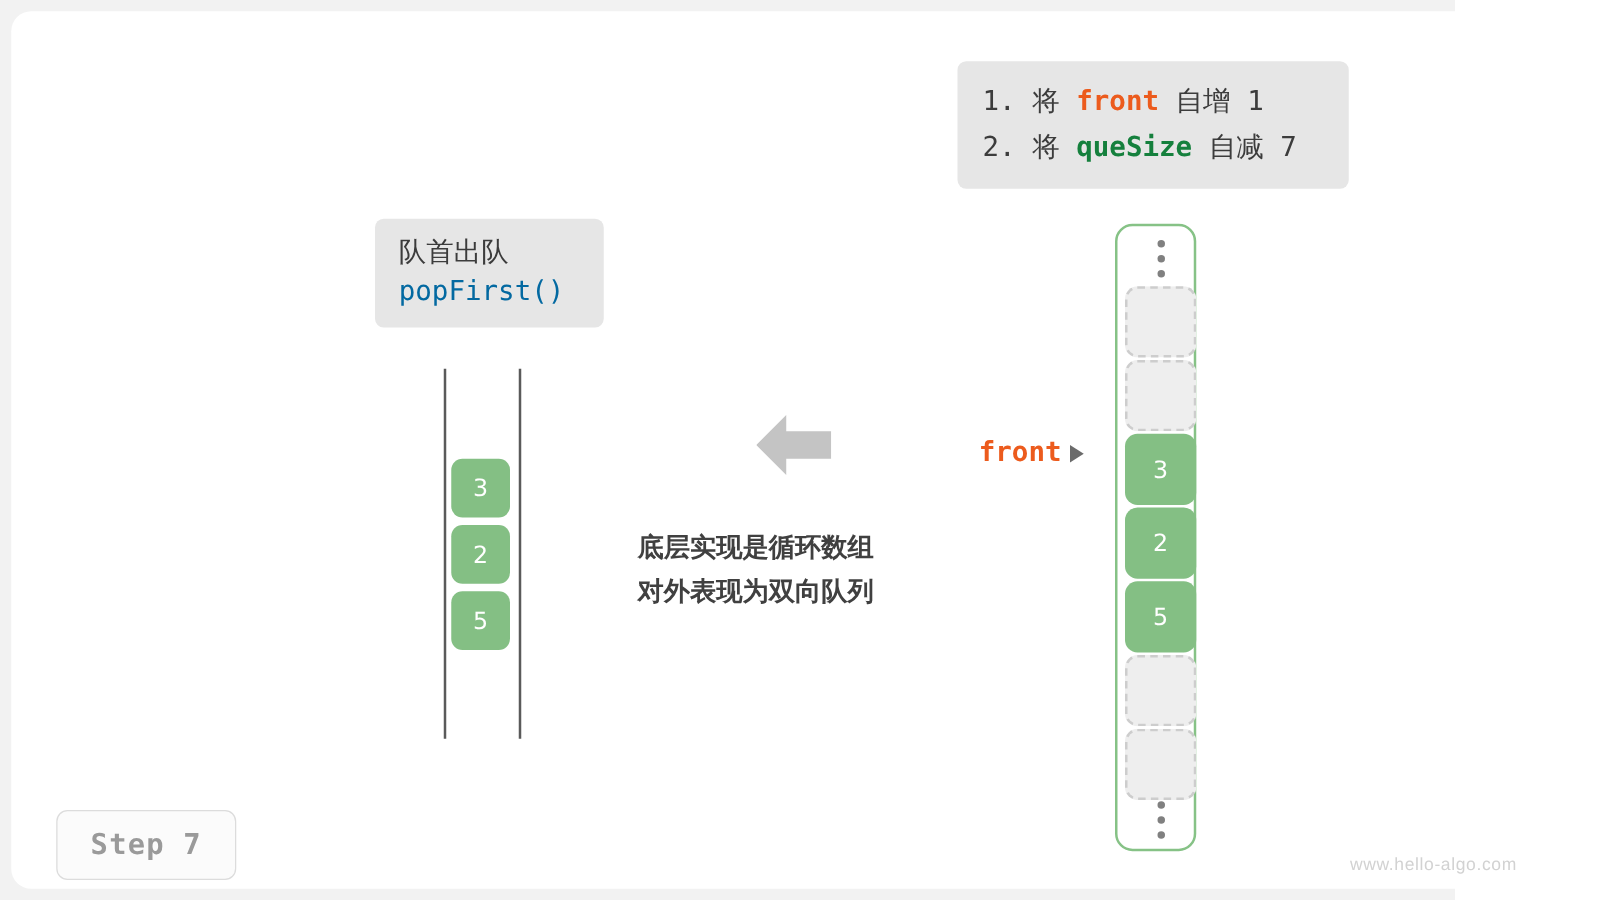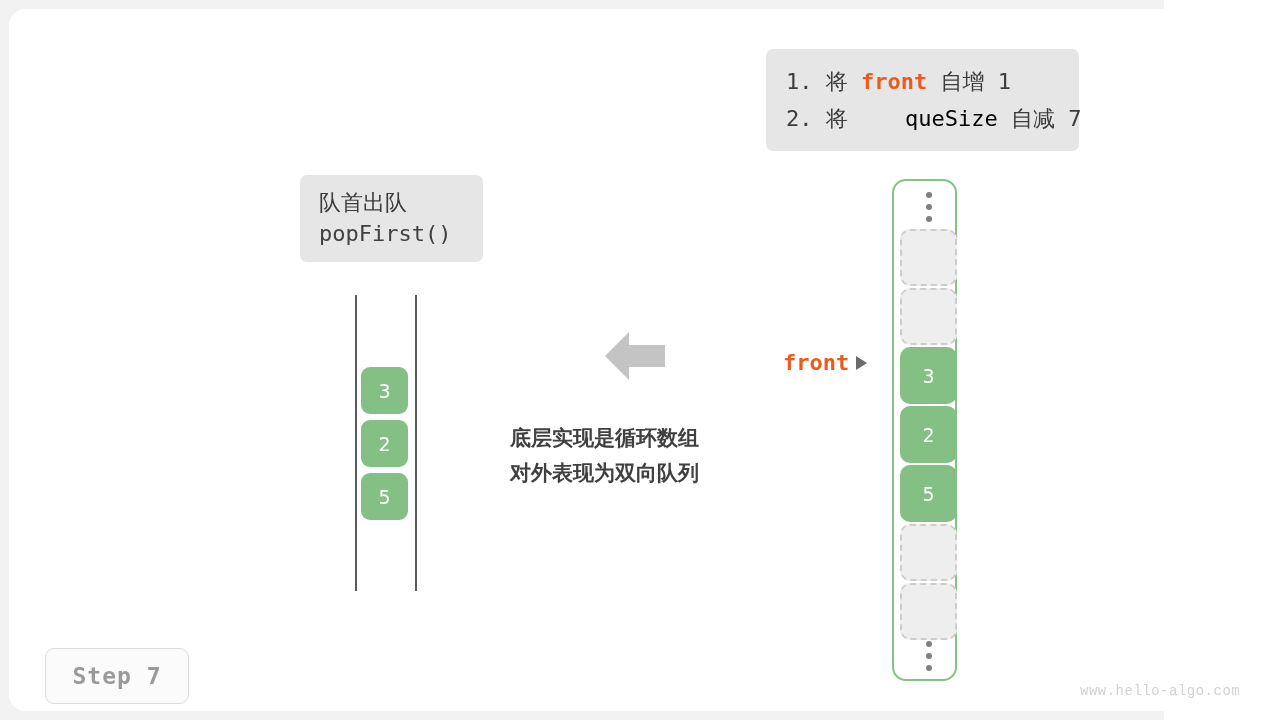--- a/index.html
+++ b/index.html
@@ -53,23 +53,22 @@
     line-height: 37px;
     color: #3c3c3c;
     white-space: pre;
     letter-spacing: 0px;
   }
   .kw-front {
     color: #ec5b1d;
     font-weight: bold;
   }
   .kw-quesize {
-    color: #000000;
-    font-weight: normal;
-    margin-left: 44px;
+    color: #15803d;
+    font-weight: bold;
   }
 
   
   #op-label-box {
     left: 291px;
     top: 166px;
     width: 183px;
     height: 87px;
     background: #e6e6e6;
     border-radius: 7px;
@@ -80,21 +79,21 @@
     font-family: "DejaVu Sans", "Liberation Sans", sans-serif;
     font-size: 22px;
     line-height: 31px;
     color: #3c3c3c;
     white-space: pre;
   }
   .op-line-code {
     font-family: "DejaVu Sans Mono", "Liberation Mono", monospace;
     font-size: 22px;
     line-height: 31px;
-    color: #404040;
+    color: #0369a1;
     white-space: pre;
   }
 
   
   #deque-rail-left {
     left: 346px;
     top: 286px;
     width: 2px;
     height: 296px;
     background: #5a5a5a;
@@ -258,21 +257,21 @@
     font-size: 23px;
     font-weight: bold;
     color: #9a9a9a;
     letter-spacing: 1px;
   }
 
   
   #watermark {
     left: 1071px;
     top: 674px;
-    font-family: Liberation Mono, monospace;
+    font-family: Liberation Sans, sans-serif;
     font-size: 14px;
     color: #d2d2d2;
     letter-spacing: 0.5px;
   }
 </style>
 </head>
 <body>
 
 <div id="page">
   <div id="card">

